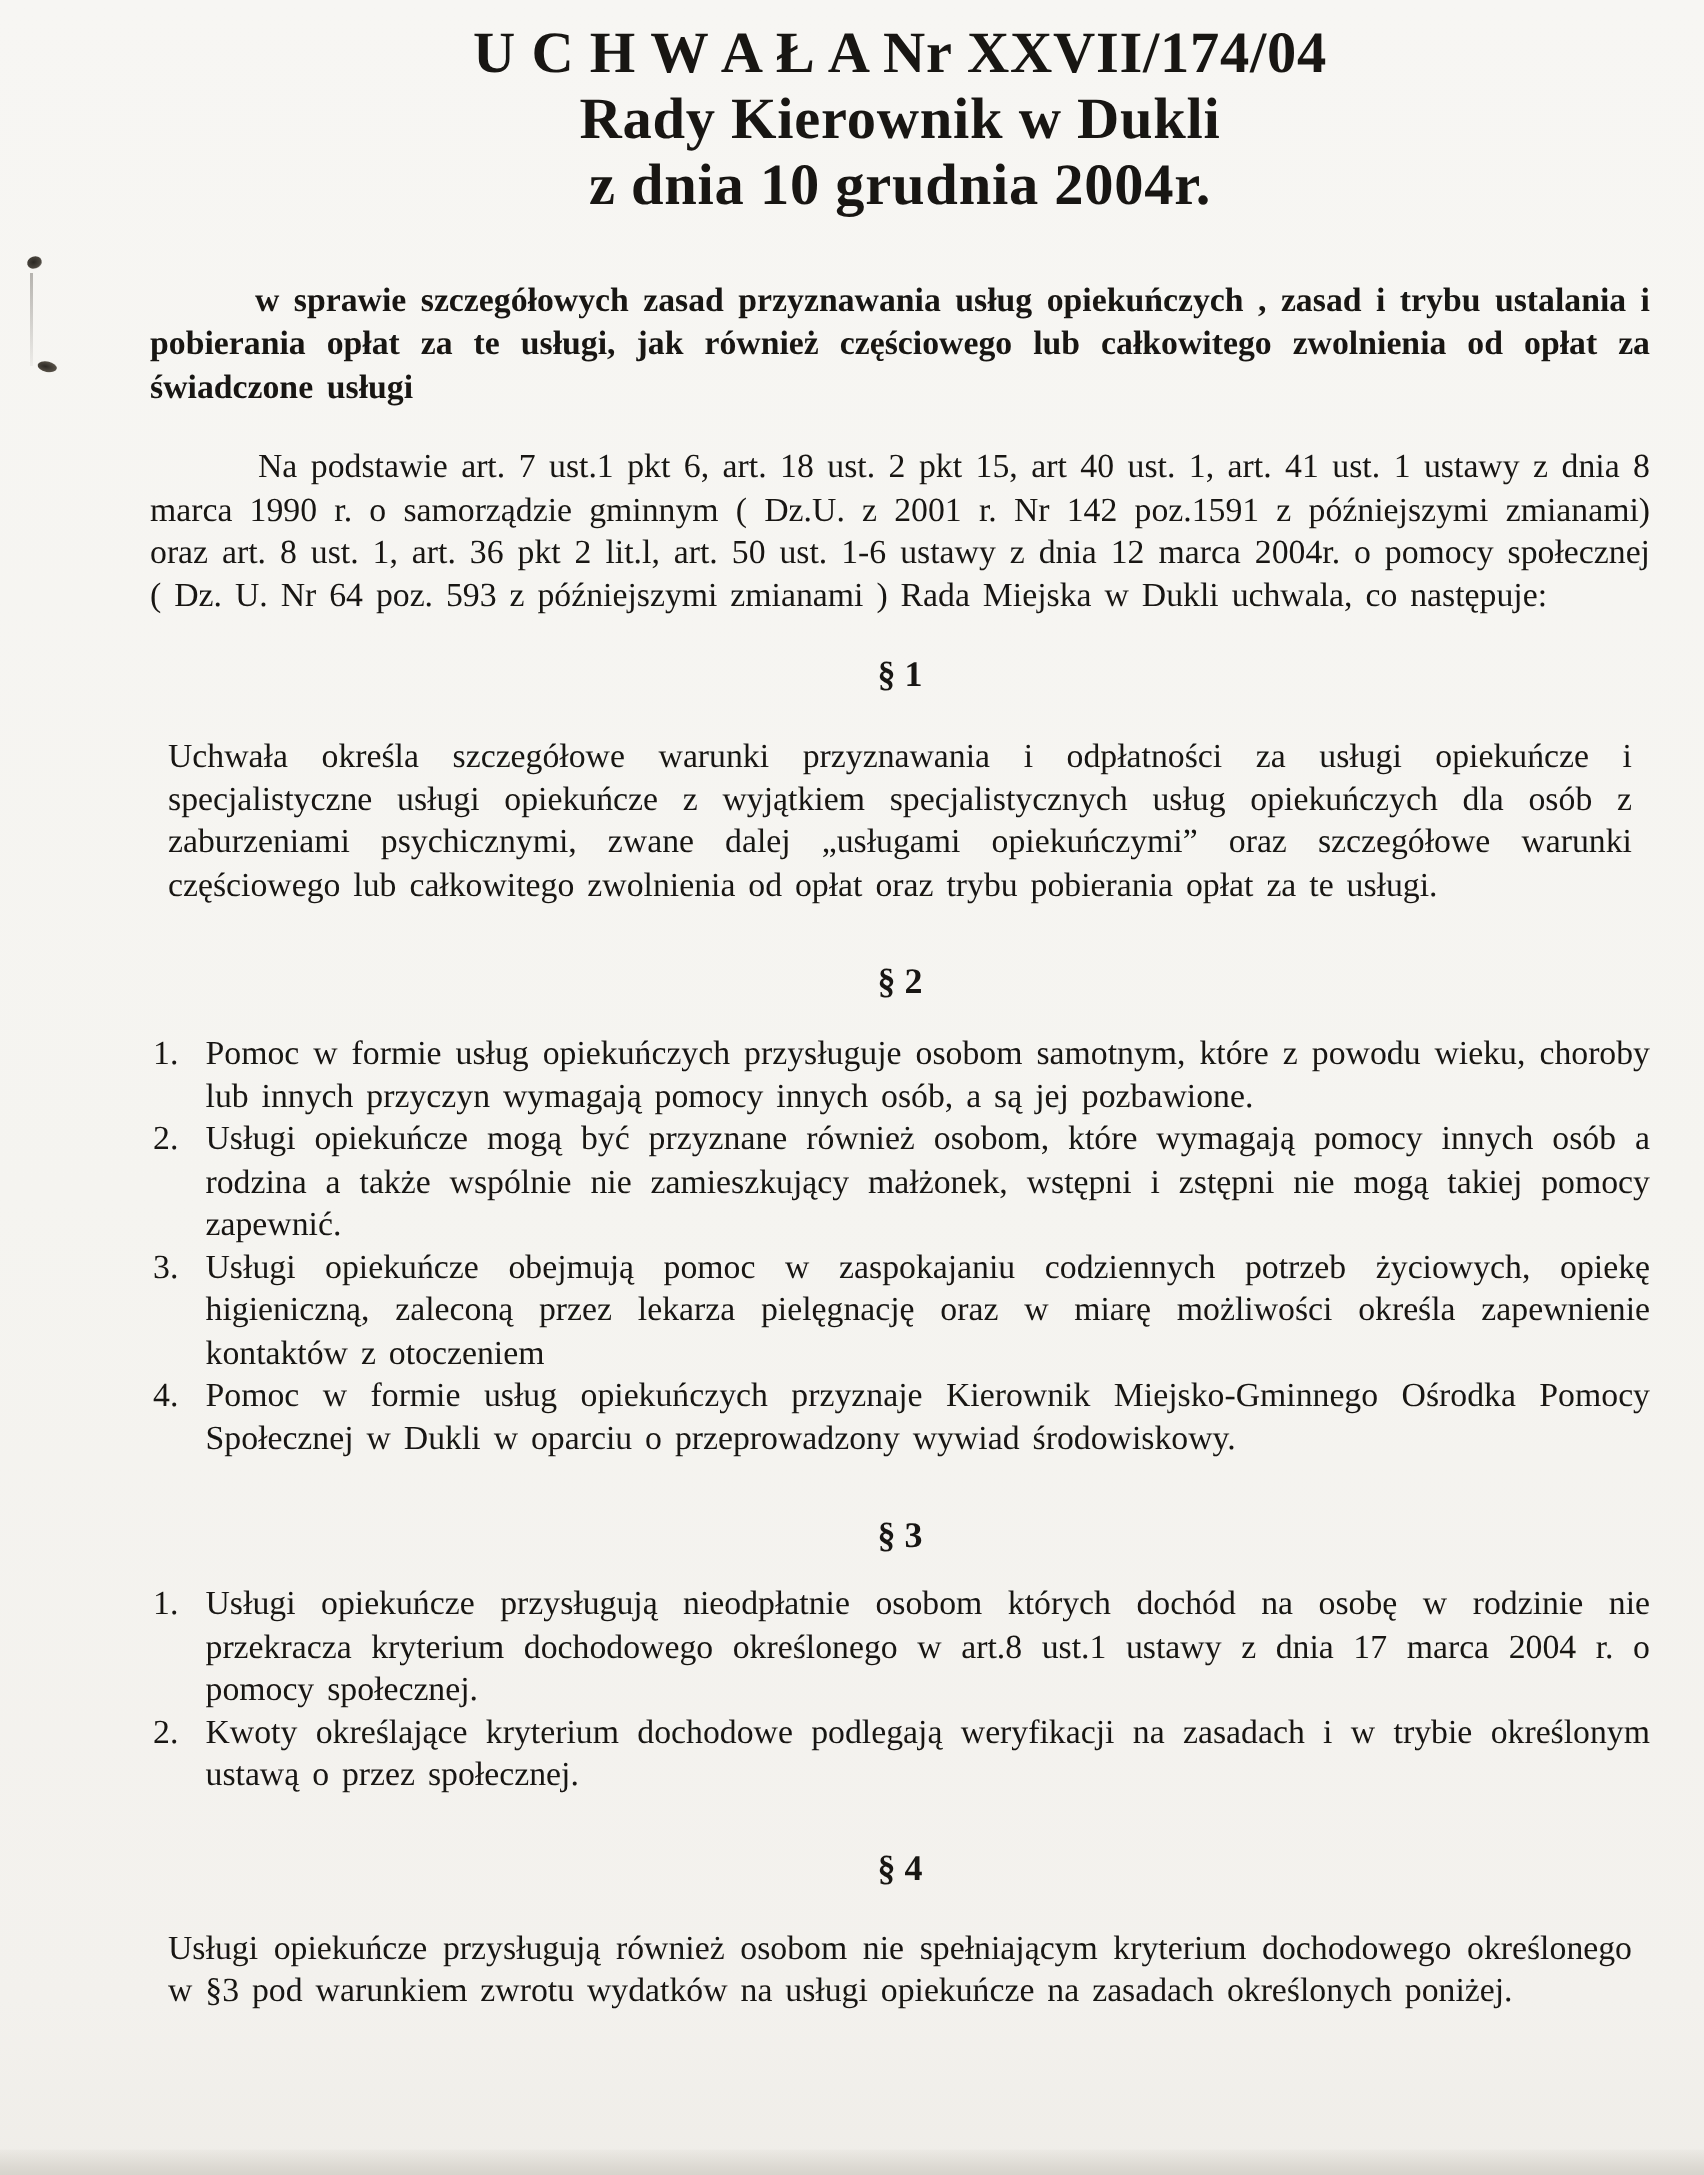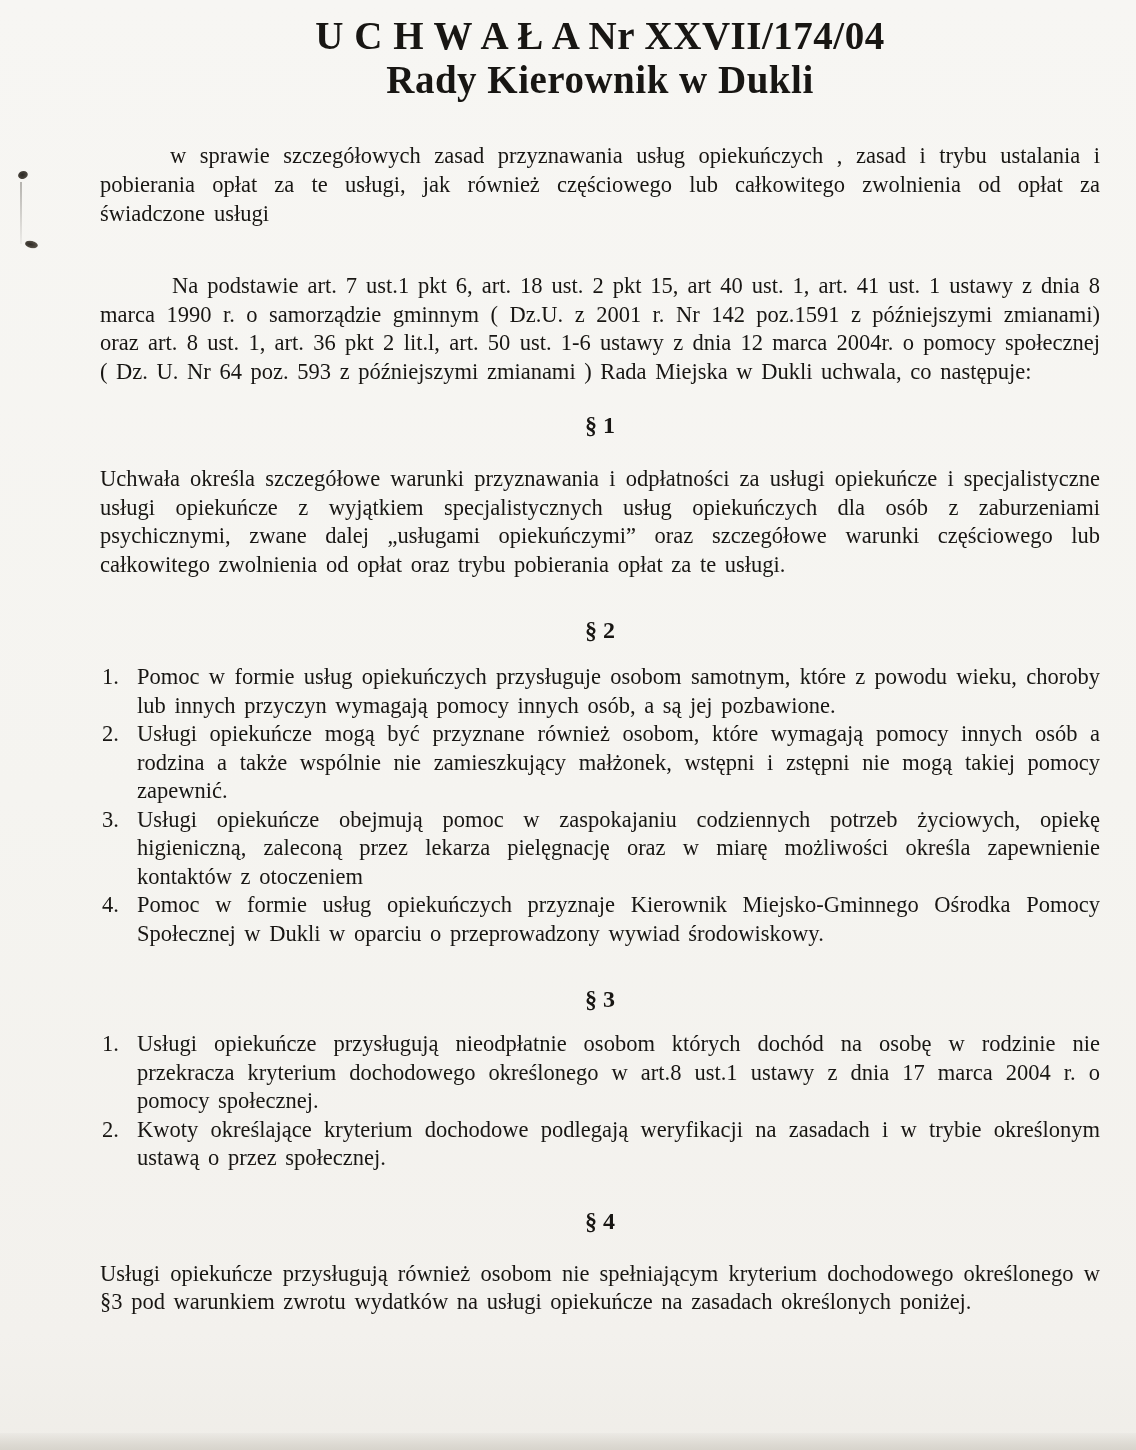--- a/index.html
+++ b/index.html
@@ -29,47 +29,47 @@
   .title {
     margin: 14px 0 0 0;
     text-align: center;
     font-size: 39px;
     font-weight: 700;
     line-height: 44px;
     letter-spacing: 0.5px;
   }
   .subject {
     margin: 39px 0 0 0;
-    font-weight: 400;
+    font-weight: 700;
     font-size: 22.5px;
     line-height: 29px;
     text-align: justify;
     text-indent: 70px;
     word-spacing: 3.5px;
   }
   .preamble {
-    margin: 44px 0 0 0;
+    margin: 25px 0 0 0;
     font-size: 22.5px;
     line-height: 28.5px;
     text-align: justify;
     text-indent: 72px;
     word-spacing: 3px;
   }
   .sec-heading {
     text-align: center;
     font-weight: 700;
     font-size: 24px;
     line-height: 30px;
   }
   .h1 { margin-top: 24px; }
   .h2 { margin-top: 36px; }
   .h3 { margin-top: 36px; }
   .h4 { margin-top: 33px; }
   .sec-body {
-    margin: 0;
+    margin: 12px;
     font-size: 22.5px;
     line-height: 28.5px;
     text-align: justify;
     word-spacing: 3px;
   }
   .b1 { margin-top: 25px; }
   .b4 { margin-top: 24px; }
   .olist { margin: 0; }
   .l2 { margin-top: 18px; }
   .l3 { margin-top: 16px; }
@@ -125,20 +125,21 @@
 
   <div class="speck1"></div>
   <div class="scratch"></div>
   <div class="speck2"></div>
 
   <div class="content">
 
     <h1 class="title">
       <span>U C H W A Ł A  Nr XXVII/174/04</span><br>
       <span>Rady Kierownik w Dukli</span><br>
+      <span>z dnia 10 grudnia 2004r.</span>
     </h1>
 
     <p class="subject">w sprawie szczegółowych zasad przyznawania usług opiekuńczych , zasad i trybu ustalania i pobierania opłat za te usługi, jak również częściowego lub całkowitego  zwolnienia od opłat za świadczone usługi</p>
 
     <p class="preamble">Na podstawie art. 7 ust.1 pkt 6, art. 18 ust. 2 pkt 15, art 40 ust. 1, art. 41 ust. 1 ustawy z dnia 8 marca 1990 r. o samorządzie gminnym ( Dz.U. z 2001 r. Nr 142 poz.1591 z późniejszymi zmianami) oraz art. 8 ust. 1, art. 36 pkt 2 lit.l, art. 50 ust. 1-6 ustawy z dnia 12 marca 2004r. o pomocy społecznej ( Dz. U. Nr 64 poz. 593 z późniejszymi zmianami ) Rada Miejska w Dukli uchwala, co następuje:</p>
 
     <div>
       <div class="sec-heading h1">§ 1</div>
       <p class="sec-body b1">Uchwała określa szczegółowe warunki przyznawania i odpłatności za usługi opiekuńcze i specjalistyczne usługi opiekuńcze z wyjątkiem specjalistycznych usług opiekuńczych dla osób z zaburzeniami psychicznymi, zwane dalej „usługami opiekuńczymi” oraz szczegółowe warunki częściowego lub całkowitego zwolnienia od opłat oraz trybu pobierania opłat za te usługi.</p>
     </div>

